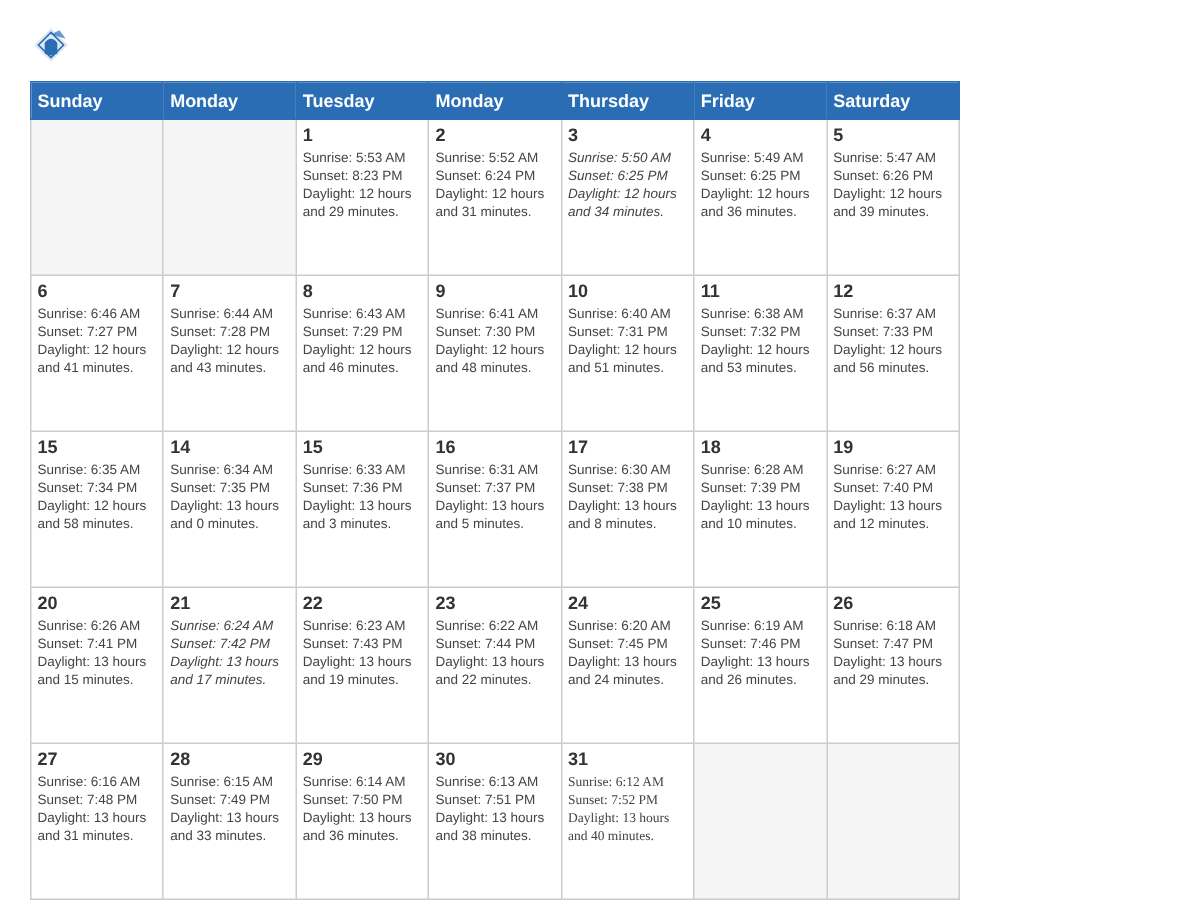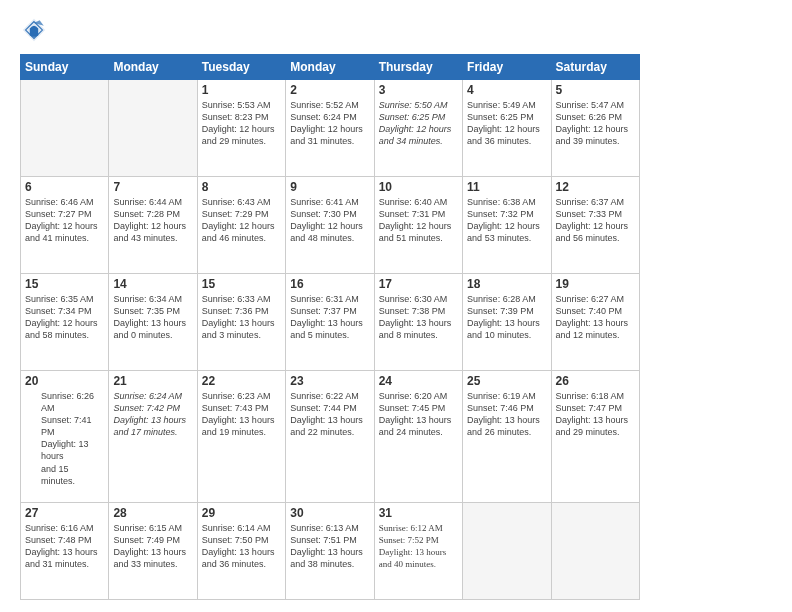--- a/index.html
+++ b/index.html
@@ -282,21 +282,21 @@
             <span class="day-num">19</span>
             <div class="cell-text" style="white-space: pre-line;">Sunrise: 6:27 AM
 Sunset: 7:40 PM
 Daylight: 13 hours
 and 12 minutes.</div>
           </td>
         </tr>
         <tr class="row-alt">
           <td>
             <span class="day-num">20</span>
-            <div class="cell-text" style="white-space: pre-line; margin-left: 16px;">Sunrise: 6:26 AM
+            <div class="cell-text" style="white-space: pre-line;">Sunrise: 6:26 AM
 Sunset: 7:41 PM
 Daylight: 13 hours
 and 15 minutes.</div>
           </td>
           <td>
             <span class="day-num">21</span>
             <div class="cell-text" style="white-space: pre-line; font-style: italic;">Sunrise: 6:24 AM
 Sunset: 7:42 PM
 Daylight: 13 hours
 and 17 minutes.</div>

